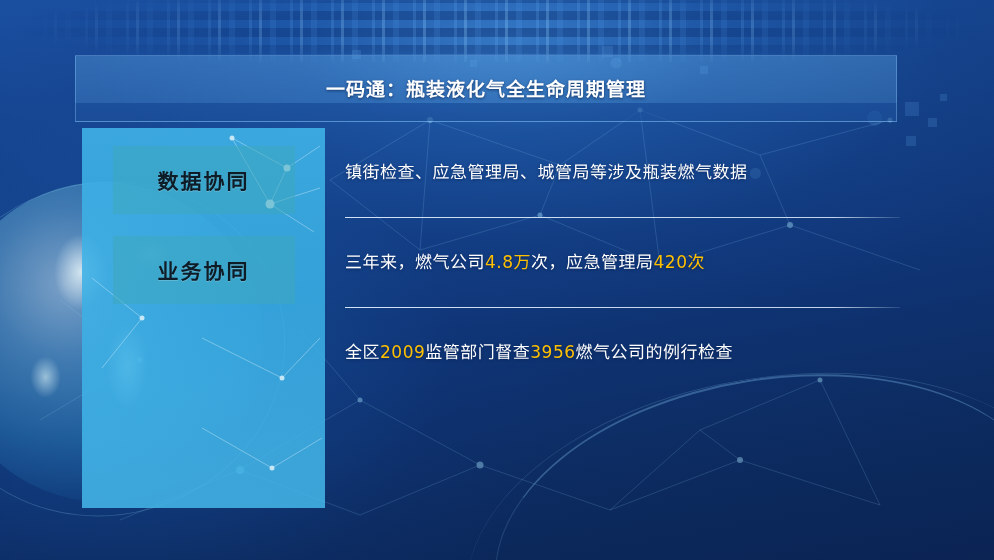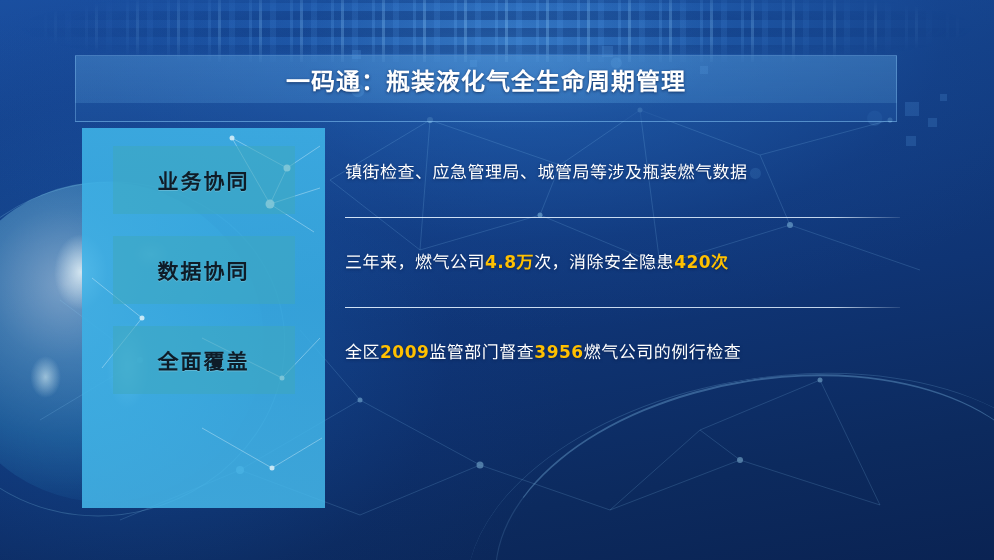--- a/index.html
+++ b/index.html
@@ -114,23 +114,23 @@
     left: 75px; top: 55px;
     width: 822px; height: 67px;
     background: linear-gradient(180deg, rgba(90,160,220,0.40) 0%, rgba(78,148,212,0.36) 72%, rgba(30,84,160,0.62) 72%, rgba(28,80,155,0.62) 100%);
     border: 1px solid rgba(150,210,255,0.35);
     box-sizing: border-box;
     display: flex;
     align-items: flex-start;
     justify-content: center;
   }
   .header-title {
-    margin-top: 6px;
+    margin-top: 18px;
     color: #ffffff;
-    font-size: 24px;
+    font-size: 19px;
     font-weight: bold;
     letter-spacing: 1px;
     text-shadow: 0 1px 3px rgba(0,20,60,0.65);
     white-space: nowrap;
   }
 
   
   .left-panel {
     position: absolute;
     left: 82px; top: 128px;
@@ -185,21 +185,21 @@
   .row-text {
     color: #ffffff;
     font-size: 17px;
     line-height: 1.5;
     letter-spacing: 0.5px;
     text-shadow: 0 1px 3px rgba(0,20,60,0.55);
     white-space: nowrap;
   }
   .hl {
     color: #ffc000;
-    font-weight: bold;
+    font-weight: normal;
   }
 </style>
 </head>
 <body>
 
 <div class="slide">
 
   <div class="bg-layer bg-glow-top"></div>
   <div class="bg-layer bg-barcode"></div>
   <div class="bg-layer bg-blocks">
@@ -268,37 +268,34 @@
         <circle cx="205" cy="40" r="3.5"></circle>
         <circle cx="188" cy="76" r="4.5"></circle>
         <circle cx="150" cy="10" r="2.5"></circle>
         <circle cx="60" cy="190" r="2.5"></circle>
         <circle cx="200" cy="250" r="2.5"></circle>
         <circle cx="190" cy="340" r="2.5"></circle>
       </g>
     </svg>
 
     <div class="pill">
+      <span class="pill-label">数据协同</span>
+    </div>
+    <div class="pill">
       <span class="pill-label">业务协同</span>
-    </div>
-    <div class="pill">
-      <span class="pill-label">数据协同</span>
-    </div>
-    <div class="pill">
-      <span class="pill-label">全面覆盖</span>
     </div>
   </div>
 
   <div class="rows">
     <div class="row">
       <div class="row-text"><span>镇街检查、应急管理局、城管局等涉及瓶装燃气数据</span></div>
       <div class="row-sep" style="bottom:0;"></div>
     </div>
     <div class="row">
-      <div class="row-text"><span>三年来，燃气公司</span><span class="hl">4.8万</span><span>次，消除安全隐患</span><span class="hl">420次</span></div>
+      <div class="row-text"><span>三年来，燃气公司</span><span class="hl">4.8万</span><span>次，应急管理局</span><span class="hl">420次</span></div>
       <div class="row-sep" style="bottom:0;"></div>
     </div>
     <div class="row">
       <div class="row-text"><span>全区</span><span class="hl">2009</span><span>监管部门督查</span><span class="hl">3956</span><span>燃气公司的例行检查</span></div>
     </div>
   </div>
 
 </div>
 
 </body></html>

